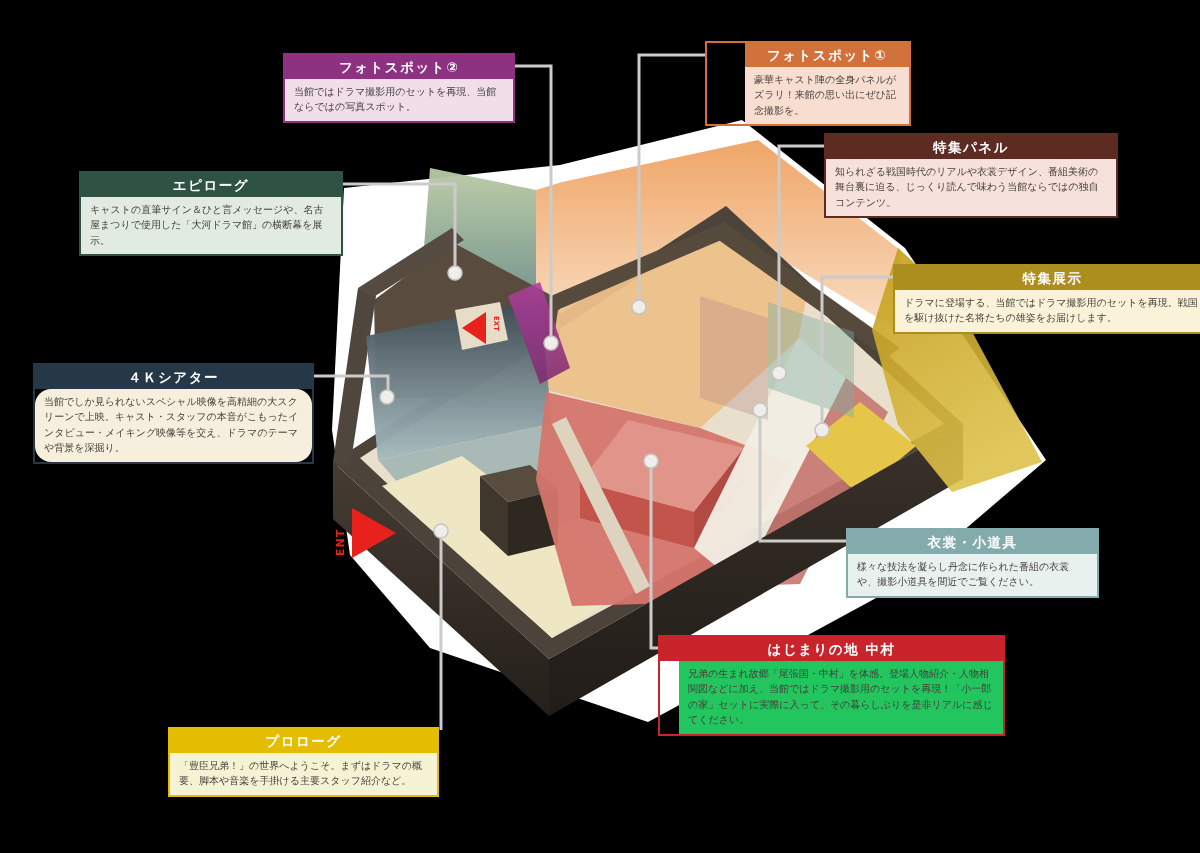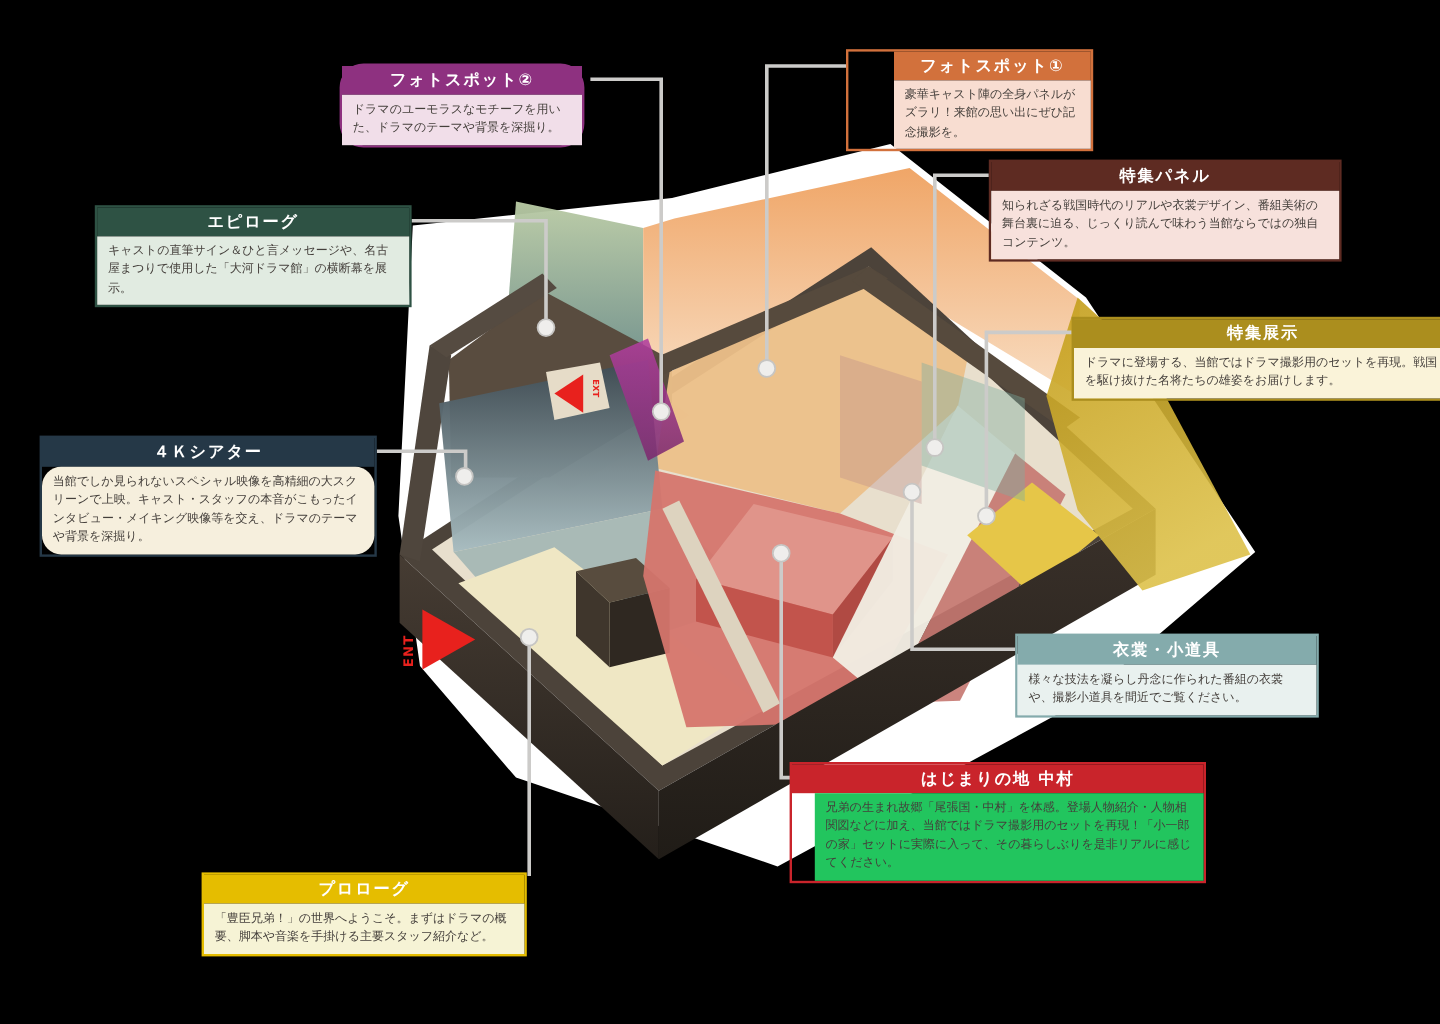--- a/index.html
+++ b/index.html
@@ -116,23 +116,23 @@
       <circle cx="779" cy="373" r="7" fill="#efeeec" stroke="#c6c5c3"></circle>
       <circle cx="455" cy="273" r="7" fill="#efeeec" stroke="#c6c5c3"></circle>
       <circle cx="822" cy="430" r="7" fill="#efeeec" stroke="#c6c5c3"></circle>
       <circle cx="387" cy="397" r="7" fill="#efeeec" stroke="#c6c5c3"></circle>
       <circle cx="760" cy="410" r="7" fill="#efeeec" stroke="#c6c5c3"></circle>
       <circle cx="651" cy="461" r="7" fill="#efeeec" stroke="#c6c5c3"></circle>
       <circle cx="441" cy="531" r="7" fill="#efeeec" stroke="#c6c5c3"></circle>
     </g>
   </svg>
 
-  <div class="callout" style="left: 283px; top: 53px; width: 204px; border-color: rgb(142, 49, 128); border-radius: 20px;">
+  <div class="callout" style="left: 283px; top: 53px; width: 232px; border-color: rgb(142, 49, 128);">
     <div class="callout-header" style="background: rgb(142, 49, 128);">フォトスポット②</div>
-    <div class="callout-body" style="background: rgb(241, 222, 233);">ドラマのユーモラスなモチーフを用いた、ドラマのテーマや背景を深掘り。</div>
+    <div class="callout-body" style="background: rgb(241, 222, 233);">当館ではドラマ撮影用のセットを再現、当館ならではの写真スポット。</div>
   </div>
 
   <div class="callout" style="left: 705px; top: 41px; width: 206px; border-color: rgb(210, 113, 60); padding-left: 38px;">
     <div class="callout-header" style="background: rgb(210, 113, 60);">フォトスポット①</div>
     <div class="callout-body" style="background: rgb(248, 221, 209);">豪華キャスト陣の全身パネルがズラリ！来館の思い出にぜひ記念撮影を。</div>
   </div>
 
   <div class="callout" style="left: 824px; top: 133px; width: 294px; border-color: rgb(94, 43, 34);">
     <div class="callout-header" style="background: rgb(94, 43, 34);">特集パネル</div>
     <div class="callout-body" style="background: rgb(247, 225, 220);">知られざる戦国時代のリアルや衣裳デザイン、番組美術の舞台裏に迫る、じっくり読んで味わう当館ならではの独自コンテンツ。</div>

